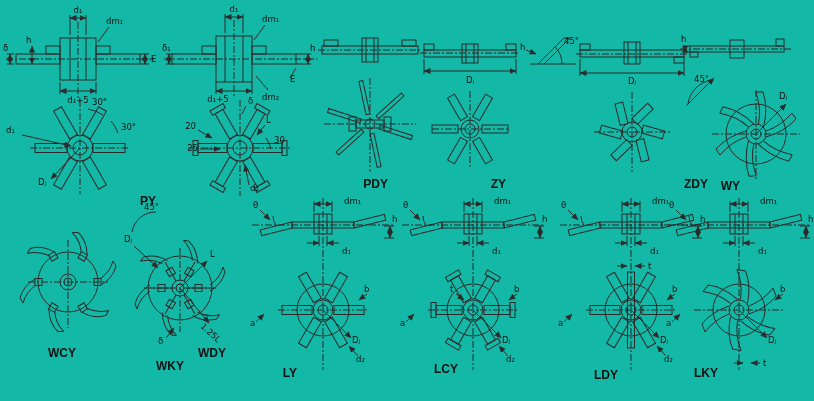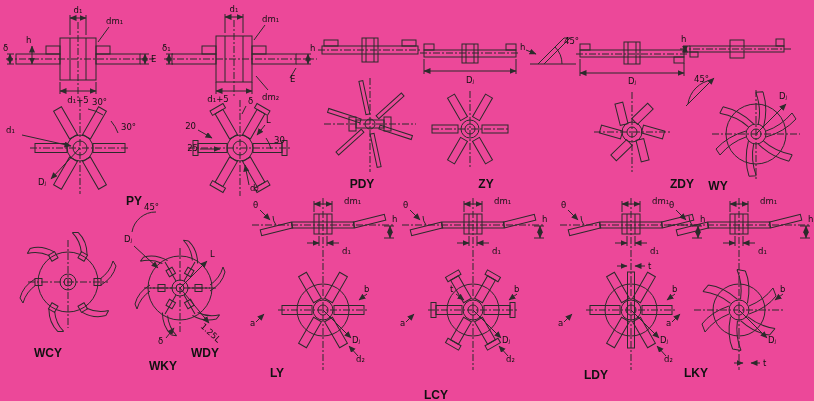--- a/index.html
+++ b/index.html
@@ -1,23 +1,23 @@
 <!DOCTYPE html>
 <html><head>
 <meta charset="utf-8">
 <style>
   html,body{margin:0;padding:0;background:#eaeaea;}
-  .sheet{position:relative;width:814px;height:401px;background:#ec4899;overflow:hidden;
+  .sheet{position:relative;width:814px;height:401px;background:#14b8a6;overflow:hidden;
          font-family:"Liberation Sans",sans-serif;}
   .grp{position:absolute;}
   .grp svg{display:block;overflow:visible;}
   .s{stroke:#2b2b2b;stroke-width:1;fill:none;stroke-linecap:butt;}
   .cl{stroke-dasharray:7 2 2 2;}
   svg text{font:8.5px "DejaVu Sans",sans-serif;fill:#111;stroke:none;}
-  .tl{position:absolute;font:bold 12px "Liberation Sans",sans-serif;color:#111;text-align:center;}
+  .tl{position:absolute;font:bold 12px "Liberation Sans",sans-serif;color:#111;text-align:right;}
 </style>
 </head>
 <body>
 
 <div class="sheet">
 
   <svg width="0" height="0" style="position:absolute">
     <defs>
       <marker id="ae" markerUnits="userSpaceOnUse" markerWidth="8" markerHeight="8" refX="6.5" refY="3" orient="auto">
         <path d="M0,0 L7,3 L0,6 Z" fill="#2b2b2b"></path>
@@ -590,17 +590,17 @@
 
   <div class="tl" style="left:112px;top:194px;width:44px">PY</div>
   <div class="tl" style="left:336px;top:177px;width:52px">PDY</div>
   <div class="tl" style="left:466px;top:177px;width:40px">ZY</div>
   <div class="tl" style="left:656px;top:177px;width:52px">ZDY</div>
   <div class="tl" style="left:696px;top:179px;width:44px">WY</div>
   <div class="tl" style="left:20px;top:346px;width:56px">WCY</div>
   <div class="tl" style="left:142px;top:359px;width:42px">WKY</div>
   <div class="tl" style="left:184px;top:346px;width:42px">WDY</div>
   <div class="tl" style="left:257px;top:366px;width:40px">LY</div>
-  <div class="tl" style="left:414px;top:388px;width:44px">LCY</div>
+  <div class="tl" style="left:414px;top:362px;width:44px">LCY</div>
   <div class="tl" style="left:574px;top:368px;width:44px">LDY</div>
   <div class="tl" style="left:674px;top:366px;width:44px">LKY</div>
 
 </div>
 
 </body></html>

